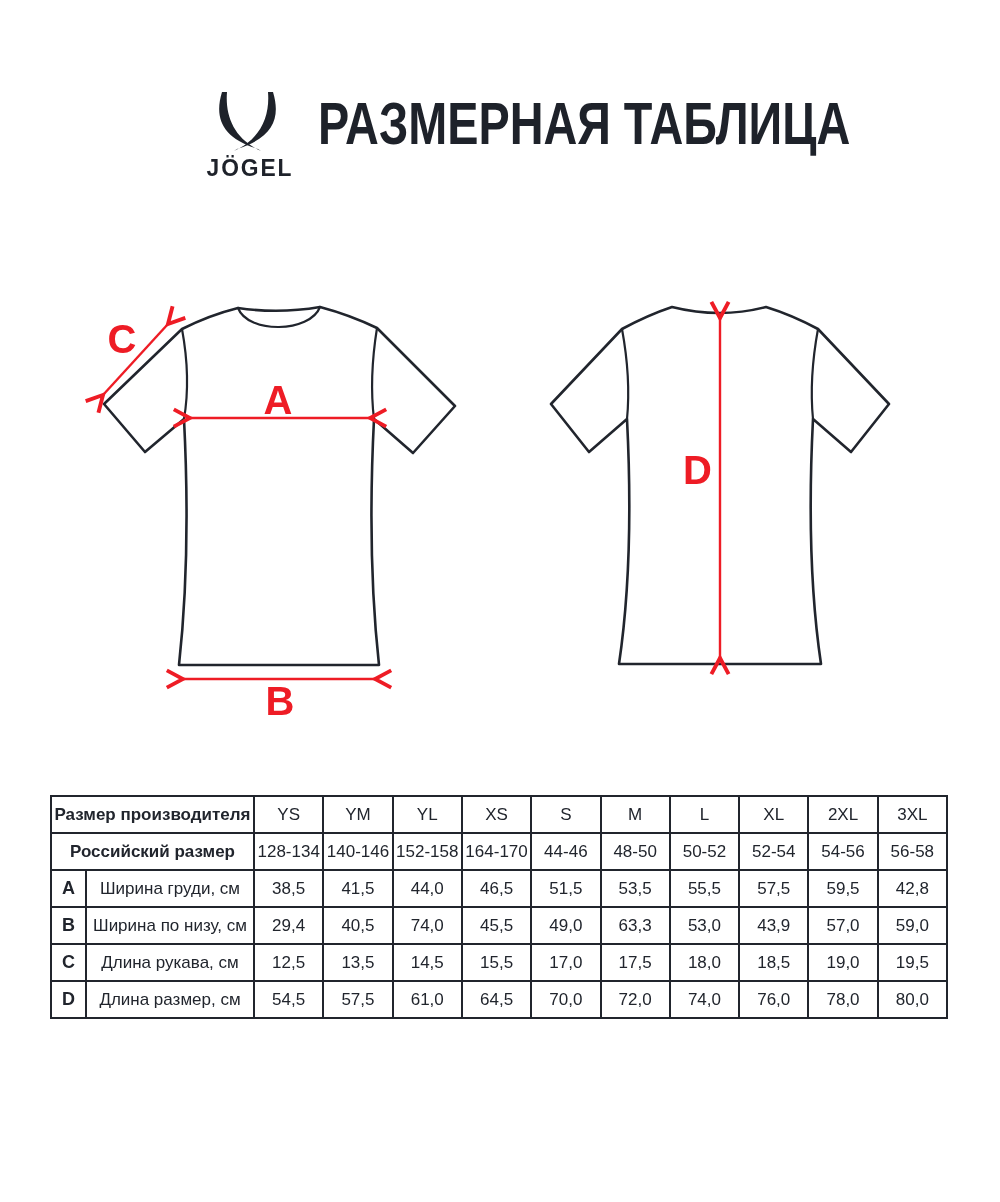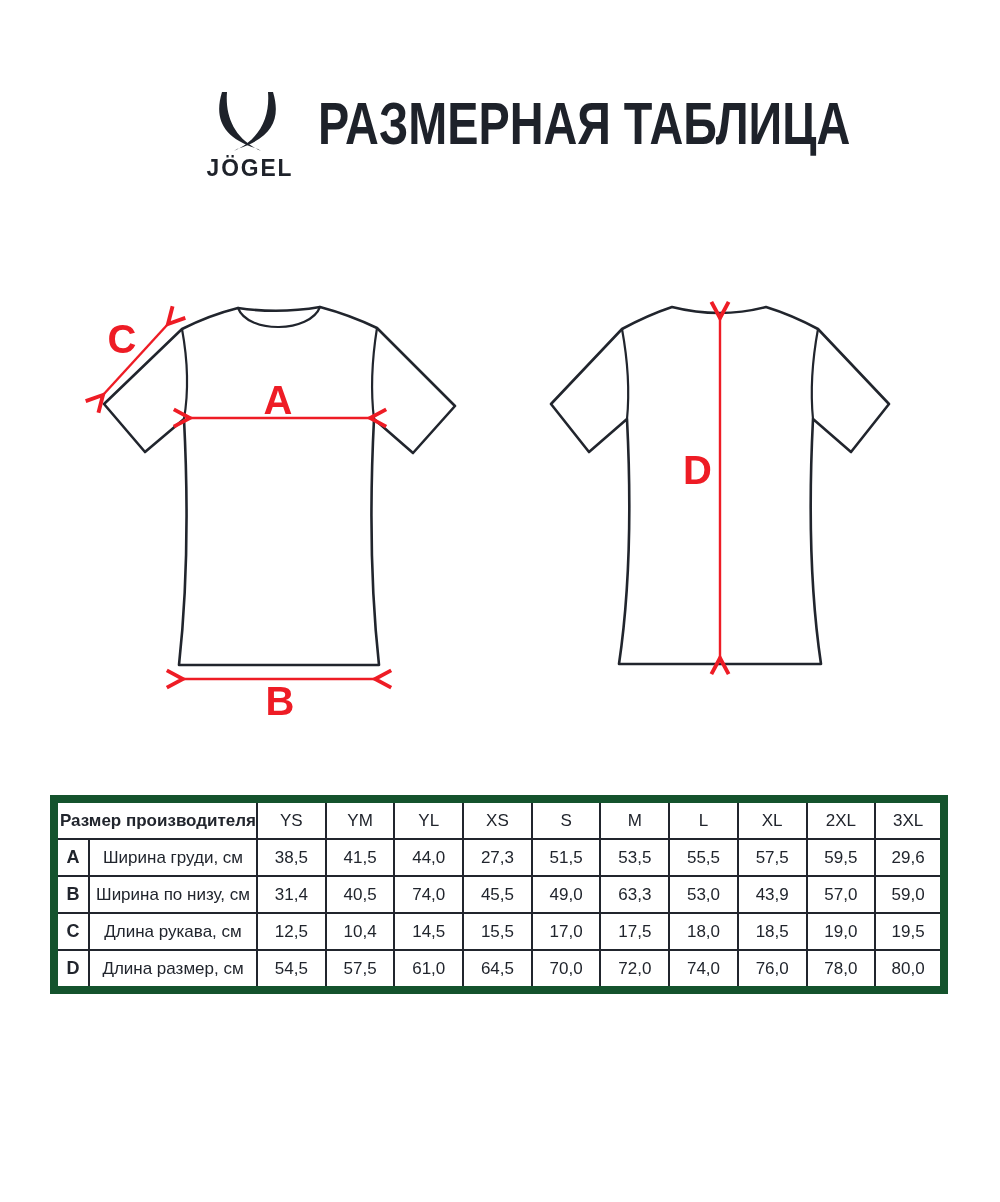--- a/index.html
+++ b/index.html
@@ -24,21 +24,21 @@
   
   .diagram-svg{position:absolute;left:0;top:0;width:1000px;height:1202px;}
   .shirt{fill:#ffffff;stroke:#21252d;stroke-width:2.6;stroke-linejoin:round;stroke-linecap:round;}
   .seam{fill:none;stroke:#21252d;stroke-width:2.2;stroke-linecap:round;}
   .marrow{fill:none;stroke:#ee1c25;stroke-width:2.4;}
   .mlabel{fill:#ee1c25;font-weight:bold;font-size:40px;font-family:"Liberation Sans","DejaVu Sans",sans-serif;}
   
   .size-table{
     position:absolute;left:50px;top:777px;width:898px;
     border-collapse:collapse;table-layout:fixed;
-    border:8px solid #14532d;
+    border:1px solid #14532d;
     font-size:17px;color:#21252d;
   }
   .size-table td{
     border:2px solid #21252d;text-align:center;vertical-align:middle;
     height:35px;padding:0 2px;overflow:hidden;white-space:nowrap;
   }
   .size-table td.b{font-weight:bold;}
   .size-table td.letter{font-weight:bold;font-size:18px;}
 </style>
 </head>
@@ -102,52 +102,65 @@
           <td>YL</td>
           <td>XS</td>
           <td>S</td>
           <td>M</td>
           <td>L</td>
           <td>XL</td>
           <td>2XL</td>
           <td>3XL</td>
         </tr>
         <tr>
+          <td class="b" colspan="2">Российский размер</td>
+          <td>128-134</td>
+          <td>140-146</td>
+          <td>152-158</td>
+          <td>164-170</td>
+          <td>44-46</td>
+          <td>48-50</td>
+          <td>50-52</td>
+          <td>52-54</td>
+          <td>54-56</td>
+          <td>56-58</td>
+        </tr>
+        <tr>
           <td class="letter">A</td>
           <td>Ширина груди, см</td>
           <td>38,5</td>
           <td>41,5</td>
           <td>44,0</td>
-          <td>27,3</td>
+          <td>46,5</td>
           <td>51,5</td>
           <td>53,5</td>
           <td>55,5</td>
           <td>57,5</td>
           <td>59,5</td>
-          <td>29,6</td>
+          <td>42,8</td>
         </tr>
         <tr>
           <td class="letter">B</td>
           <td>Ширина по низу, см</td>
-          <td>31,4</td>
+          <td>29,4</td>
           <td>40,5</td>
           <td>74,0</td>
           <td>45,5</td>
           <td>49,0</td>
           <td>63,3</td>
           <td>53,0</td>
           <td>43,9</td>
           <td>57,0</td>
           <td>59,0</td>
         </tr>
         <tr>
           <td class="letter">C</td>
           <td>Длина рукава, см</td>
           <td>12,5</td>
-          <td>10,4</td>
+          <td>13,5</td>
           <td>14,5</td>
           <td>15,5</td>
           <td>17,0</td>
           <td>17,5</td>
           <td>18,0</td>
           <td>18,5</td>
           <td>19,0</td>
           <td>19,5</td>
         </tr>
         <tr>

